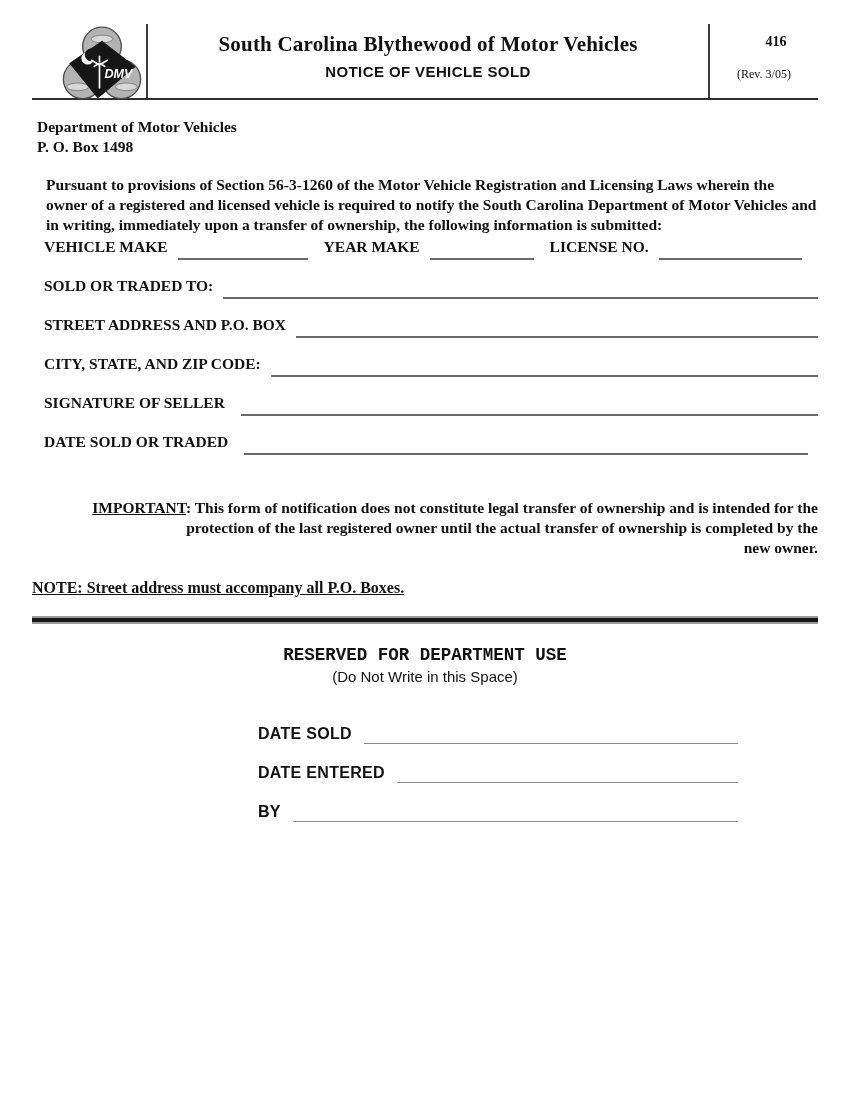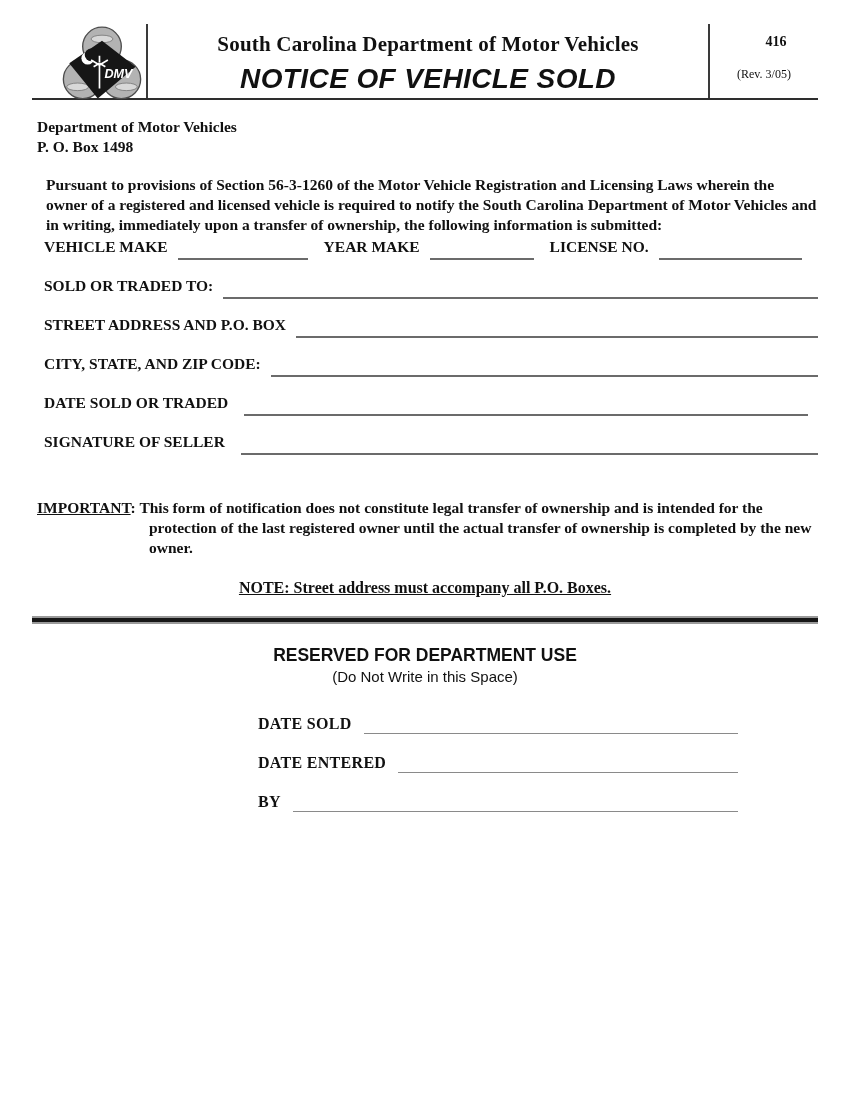--- a/index.html
+++ b/index.html
@@ -20,21 +20,21 @@
   .title-cell{
     flex:1;
     border-left:2px solid #3a3a3a;
     border-right:2px solid #3a3a3a;
     text-align:center;
     padding-top:8px;
   }
   .agency{font-size:21px;font-weight:bold;letter-spacing:.2px;}
   .form-title{
     font-family:"Liberation Sans", sans-serif;
-    font-size:28px;font-weight:bold;margin-top:6px;letter-spacing:.4px;font-style:italic;
+    font-size:15px;font-weight:bold;margin-top:6px;letter-spacing:.4px;
   }
   .formnum-cell{width:108px;text-align:center;padding-top:10px;}
   .form-number{font-size:14px;font-weight:bold;margin-left:24px;}
   .revision{font-size:12px;margin-top:17px;}
   .header-rule{height:0;border-bottom:2px solid #2e2e2e;margin-top:0;}
   
   .address{margin:17px 0 0 5px;font-size:15.5px;font-weight:bold;line-height:19.5px;}
   
   .intro{
     margin:19px 0 0 14px;
@@ -44,46 +44,46 @@
   
   .fields{margin:4px 0 0 12px;}
   .field-row{display:flex;align-items:flex-start;height:39px;}
   .flabel{font-size:15.5px;font-weight:bold;white-space:nowrap;line-height:17px;}
   .fline{border-bottom:2px solid #6b6b6b;height:20px;display:inline-block;}
   .grow{flex:1;}
   .sp10{width:10px;} .sp14{width:16px;}
   .w130{width:130px;} .w104{width:104px;}
   
   .important{
-    margin:26px 0 0 5px;
+    margin:26px 0 0 12px;
     font-size:15.5px;font-weight:bold;line-height:19.8px;
-    padding-left:112px;text-indent:-112px;
+    padding-left:112px;text-indent:-112px;text-align:right;
   }
   .imp-label{text-decoration:underline;}
   .note{
-    margin-top:21px;text-align:center;
+    margin-top:21px;
     font-size:16px;font-weight:bold;text-decoration:underline;
   }
   
   .thick-rule{
     margin-top:19px;
     height:4px;background:#161616;
     border-top:2.5px solid #9a9a9a;border-bottom:2.5px solid #9a9a9a;
   }
   .dept-title{
     margin-top:21px;text-align:center;
-    font-family:Liberation Sans, sans-serif;
+    font-family:Liberation Mono, monospace;
     font-size:17.5px;font-weight:bold;line-height:21px;
   }
   .dept-sub{
     text-align:center;font-family:"Liberation Sans", sans-serif;
     font-size:15px;font-weight:normal;line-height:21px;
   }
   .dept-fields{margin:28px 0 0 226px;width:480px;font-family:"Liberation Sans", sans-serif;}
-  .dept-row{display:flex;align-items:flex-start;height:39px;font-family:Liberation Serif, serif;}
+  .dept-row{display:flex;align-items:center;height:39px;}
   .dlabel{font-size:16px;font-weight:bold;white-space:nowrap;letter-spacing:.3px;}
   .dline{border-bottom:1.5px solid #8a8a8a;height:18px;flex:1;margin-left:12px;}
 </style>
 </head>
 <body>
 
 <div class="page">
 
   <div class="header">
     <div class="logo-cell">
@@ -105,21 +105,21 @@
           <line x1="47" y1="50" x2="37" y2="44"></line>
           <line x1="47" y1="50" x2="57" y2="44"></line>
           <line x1="47" y1="48" x2="40" y2="52"></line>
           <line x1="47" y1="48" x2="54" y2="52"></line>
           <line x1="47" y1="47" x2="47" y2="39"></line>
         </g>
         <text x="53" y="66" font-family="Liberation Sans, sans-serif" font-size="15" font-weight="bold" font-style="italic" fill="#ffffff">DMV</text>
       </svg>
     </div>
     <div class="title-cell">
-      <div class="agency">South Carolina Department of Motor Vehicles</div>
+      <div class="agency">South Carolina Blythewood of Motor Vehicles</div>
       <div class="form-title">NOTICE OF VEHICLE SOLD</div>
     </div>
     <div class="formnum-cell">
       <div class="form-number">416</div>
       <div class="revision">(Rev. 3/05)</div>
     </div>
   </div>
   <div class="header-rule"></div>
 
   <div class="address">
@@ -158,29 +158,29 @@
       <span class="fline grow"></span>
     </div>
 
     <div class="field-row">
       <span class="flabel">CITY, STATE, AND ZIP CODE:</span>
       <span class="sp10"></span>
       <span class="fline grow"></span>
     </div>
 
     <div class="field-row">
+      <span class="flabel">SIGNATURE OF SELLER</span>
+      <span class="sp14"></span>
+      <span class="fline grow"></span>
+    </div>
+
+    <div class="field-row">
       <span class="flabel">DATE SOLD OR TRADED</span>
       <span class="sp14"></span>
       <span class="fline grow" style="margin-right:10px;"></span>
-    </div>
-
-    <div class="field-row">
-      <span class="flabel">SIGNATURE OF SELLER</span>
-      <span class="sp14"></span>
-      <span class="fline grow"></span>
     </div>
 
   </div>
 
   <p class="important"><span class="imp-label">IMPORTANT</span><span>: </span><span>This form of notification does not constitute legal transfer of ownership and is intended for the protection of the last registered owner until the actual transfer of ownership is completed by the new owner.</span></p>
 
   <div class="note">NOTE: Street address must accompany all P.O. Boxes.</div>
 
   <div class="thick-rule"></div>
 

